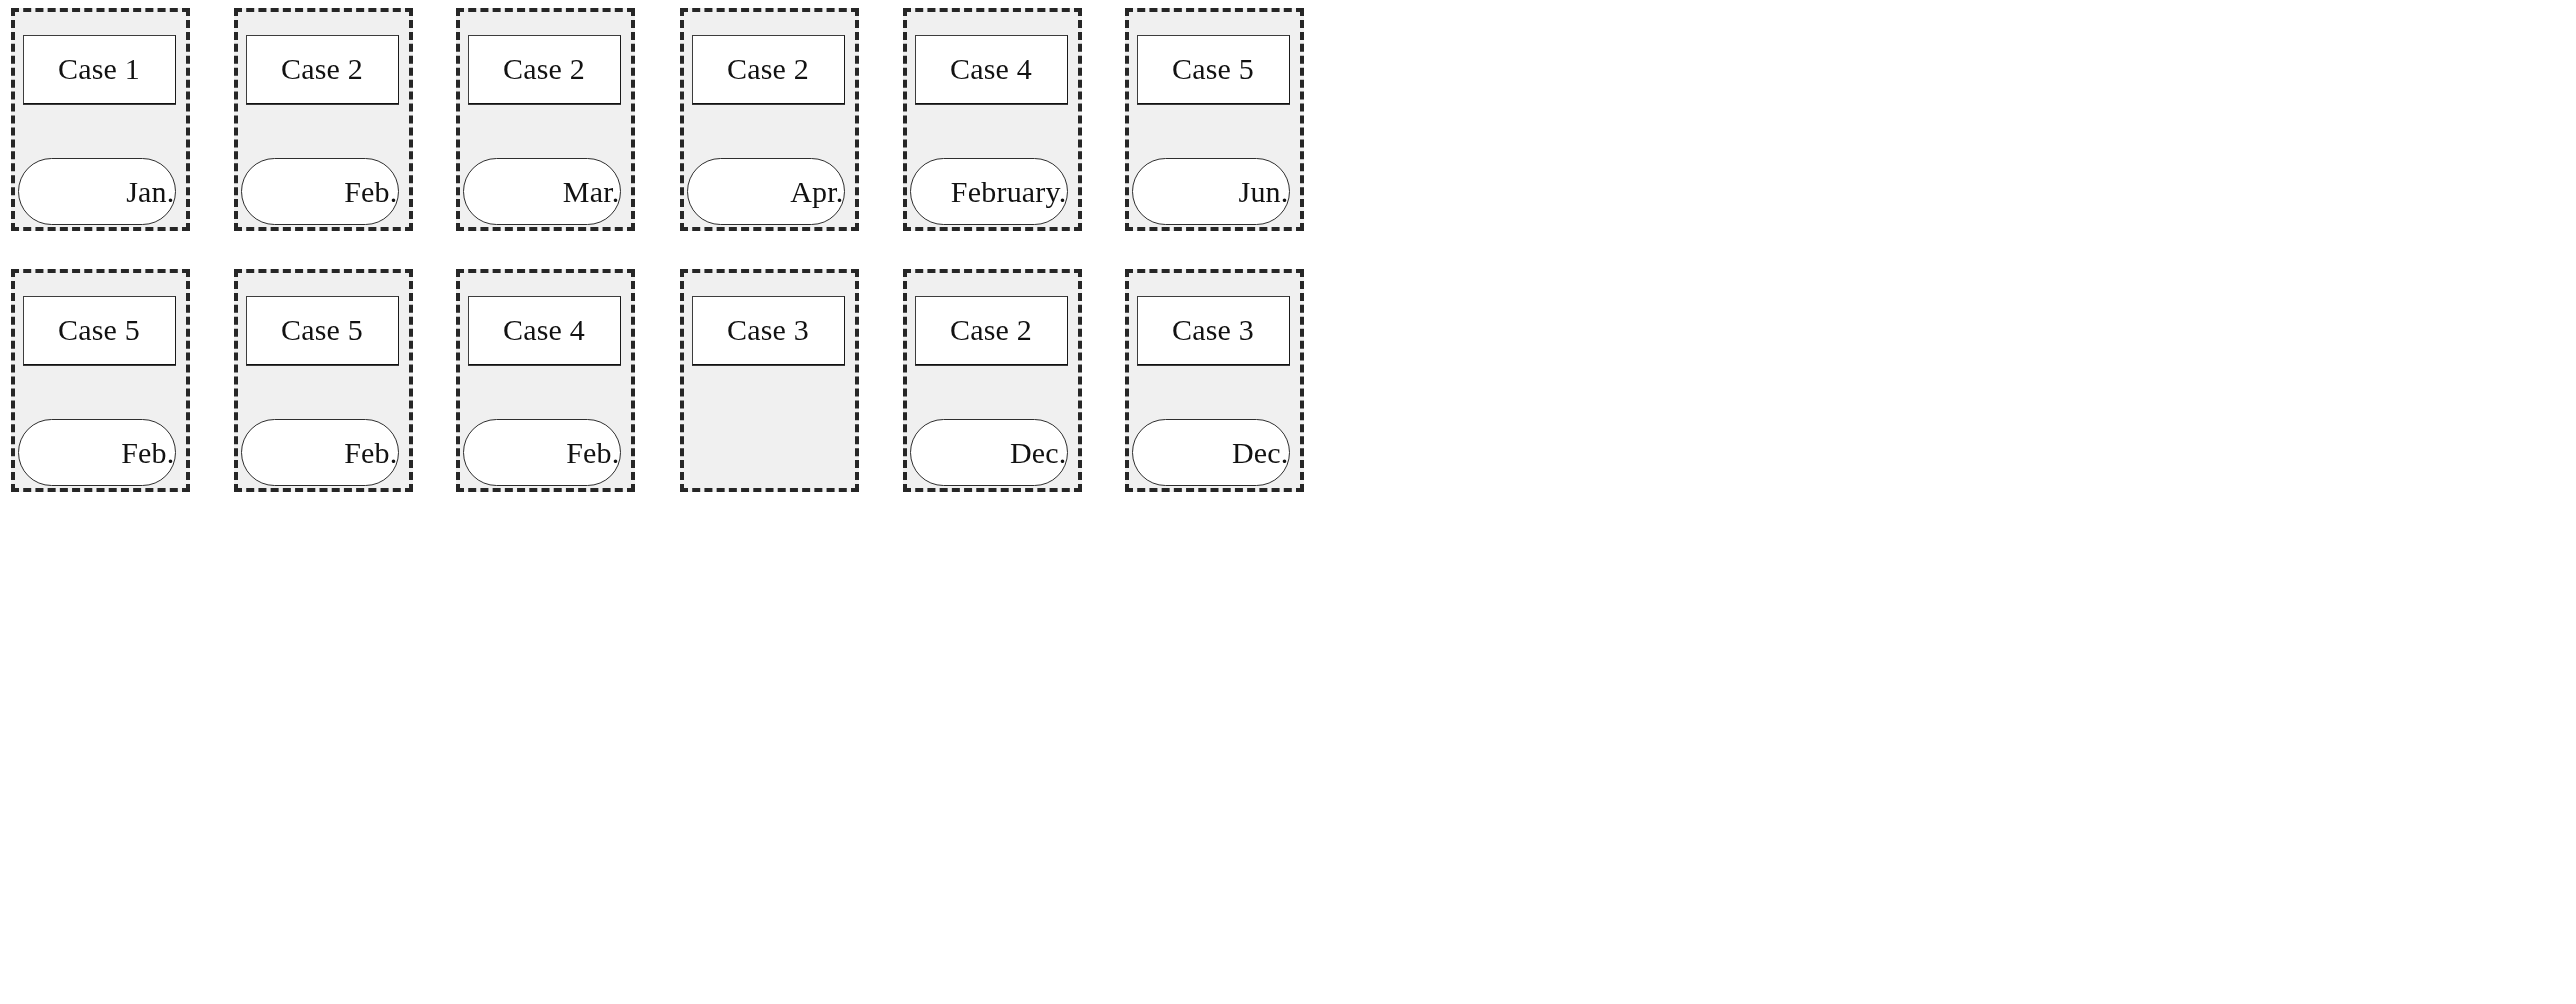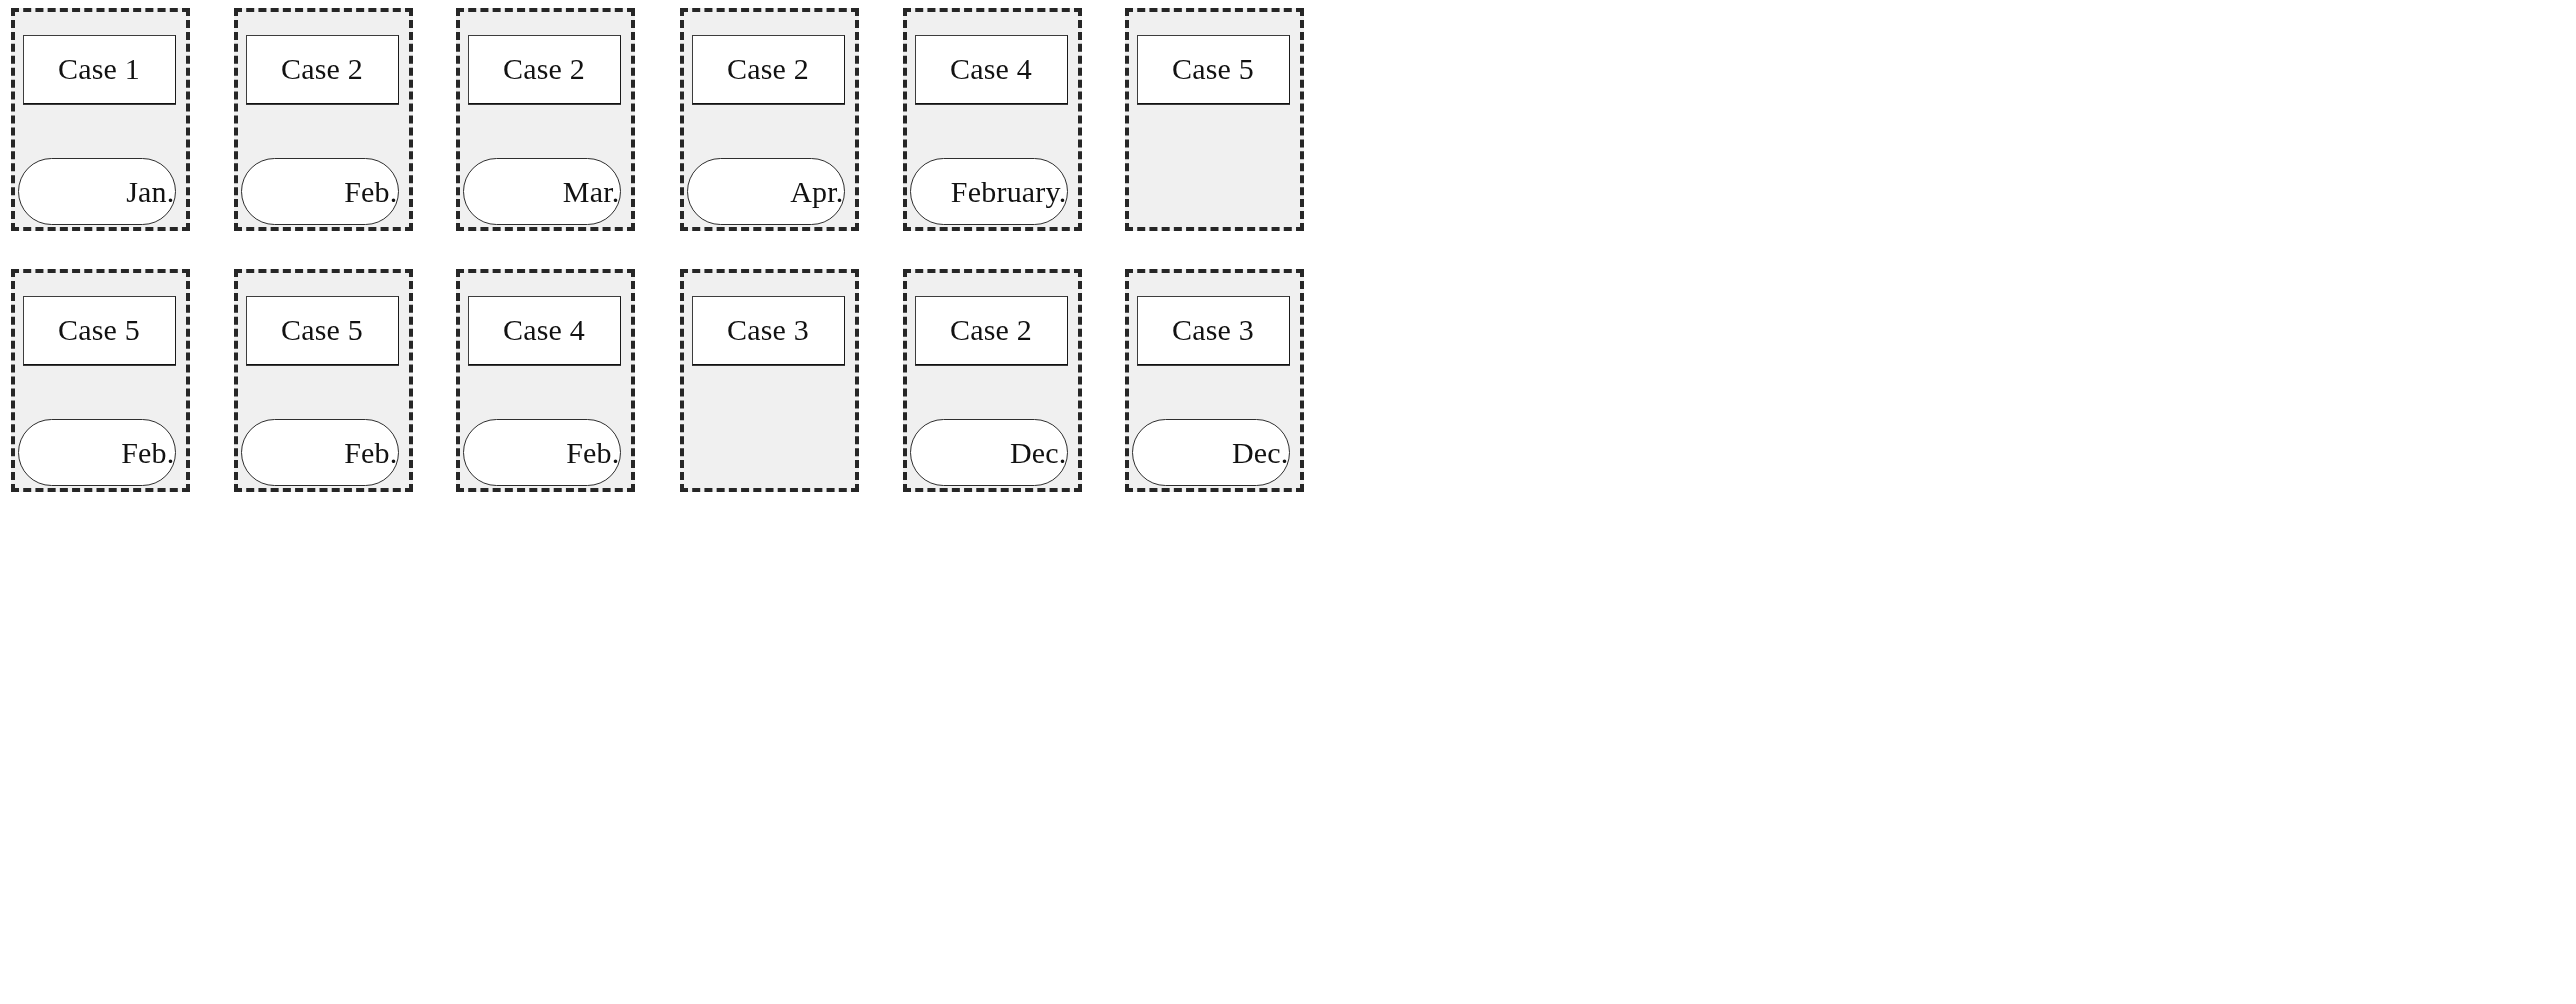--- a/index.html
+++ b/index.html
@@ -124,20 +124,23 @@
         <span class="case-label">Case 4</span>
       </div>
       <div class="month-pill">
         <span class="month-label">February.</span>
       </div>
     </div>
     <div class="cell" style="left: 1125px; top: 8.3px;">
       <div class="case-box">
         <span class="case-label">Case 5</span>
       </div>
+      <div class="month-pill">
+        <span class="month-label">Jun.</span>
+      </div>
     </div>
     <div class="cell" style="left: 11px; top: 269px;">
       <div class="case-box">
         <span class="case-label">Case 5</span>
       </div>
       <div class="month-pill">
         <span class="month-label">Feb.</span>
       </div>
     </div>
     <div class="cell" style="left: 234px; top: 269px;">

